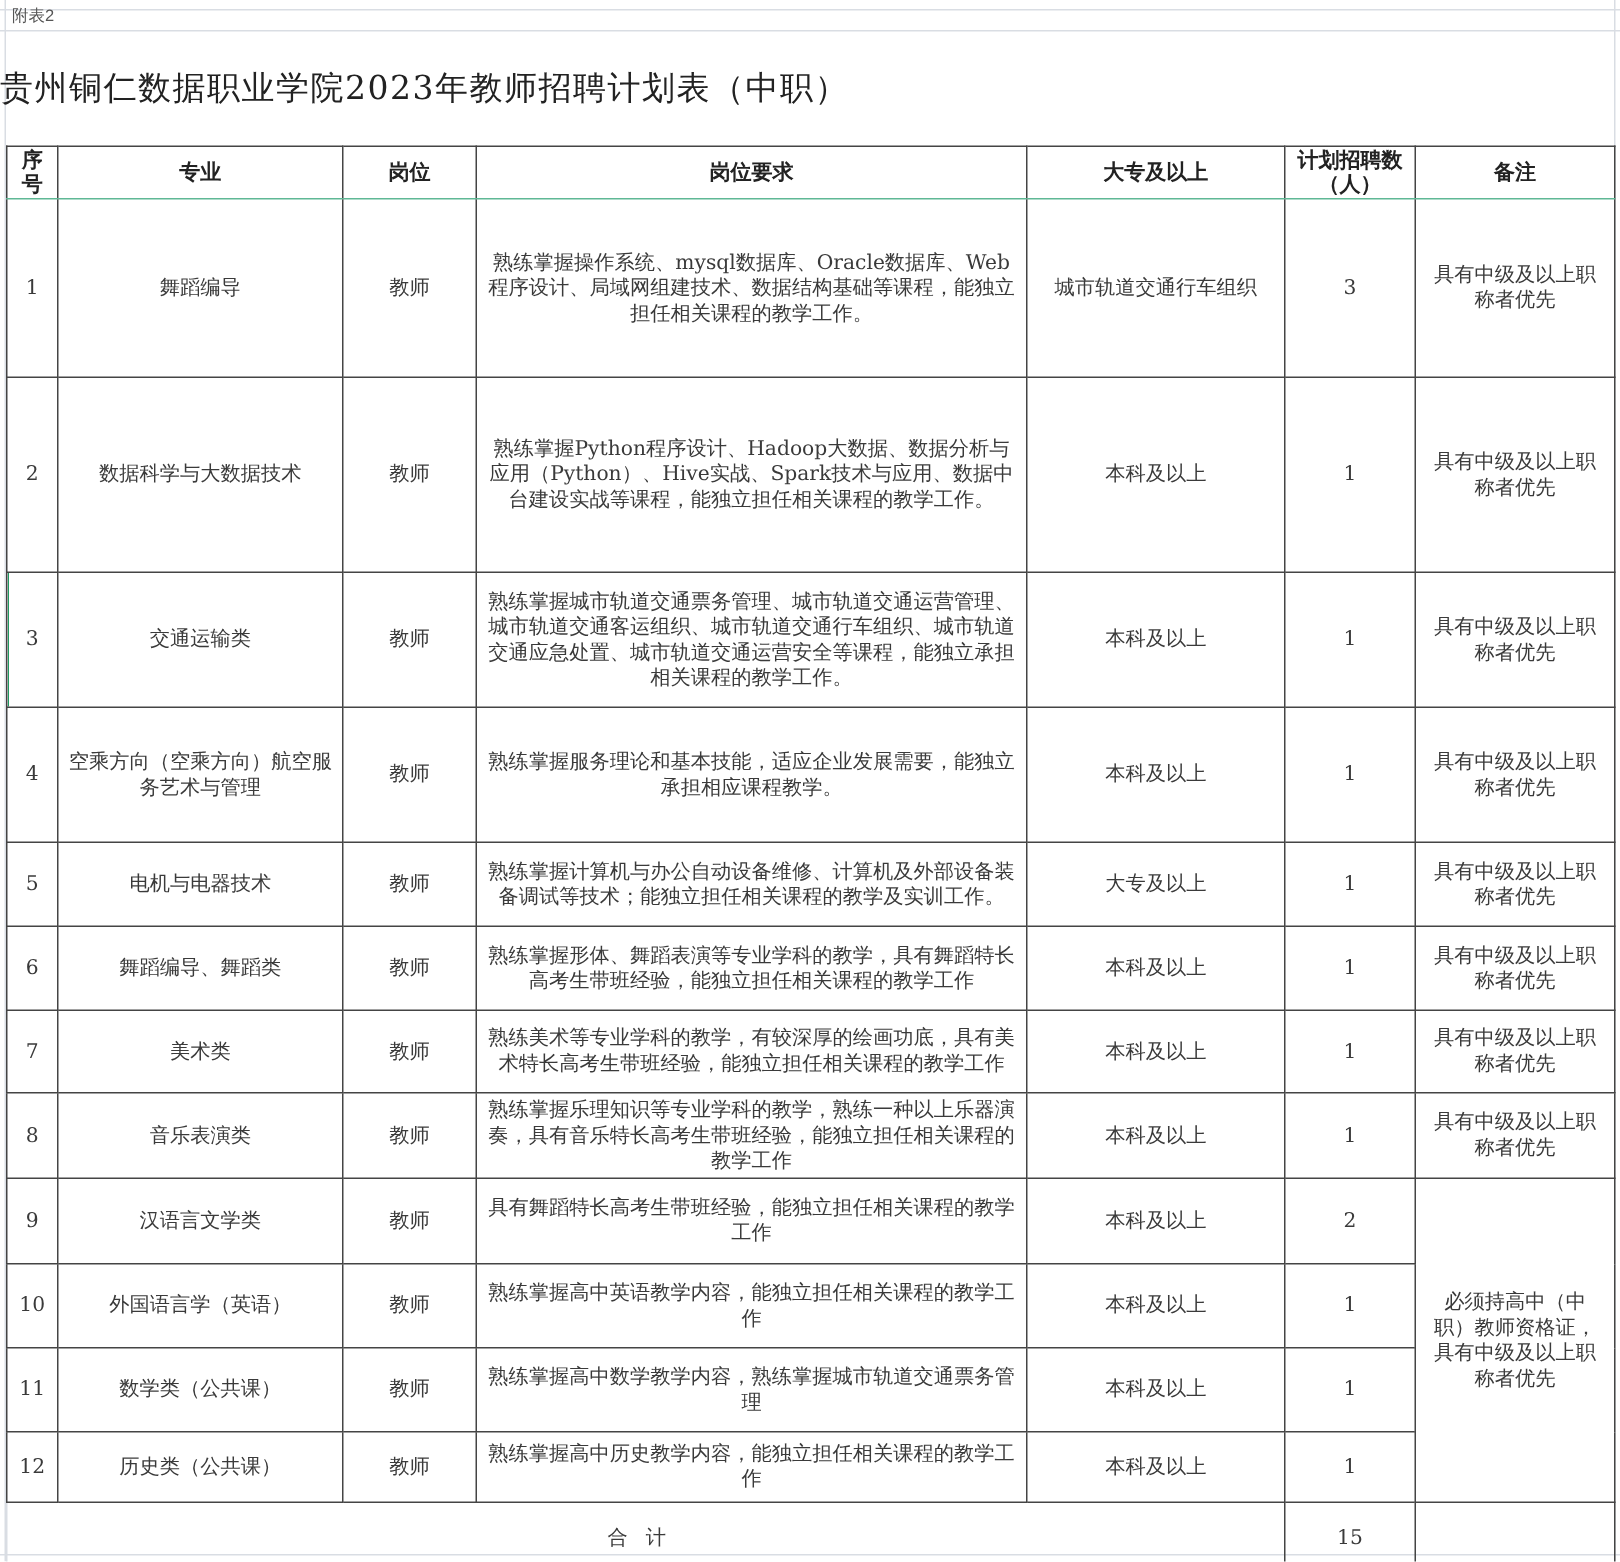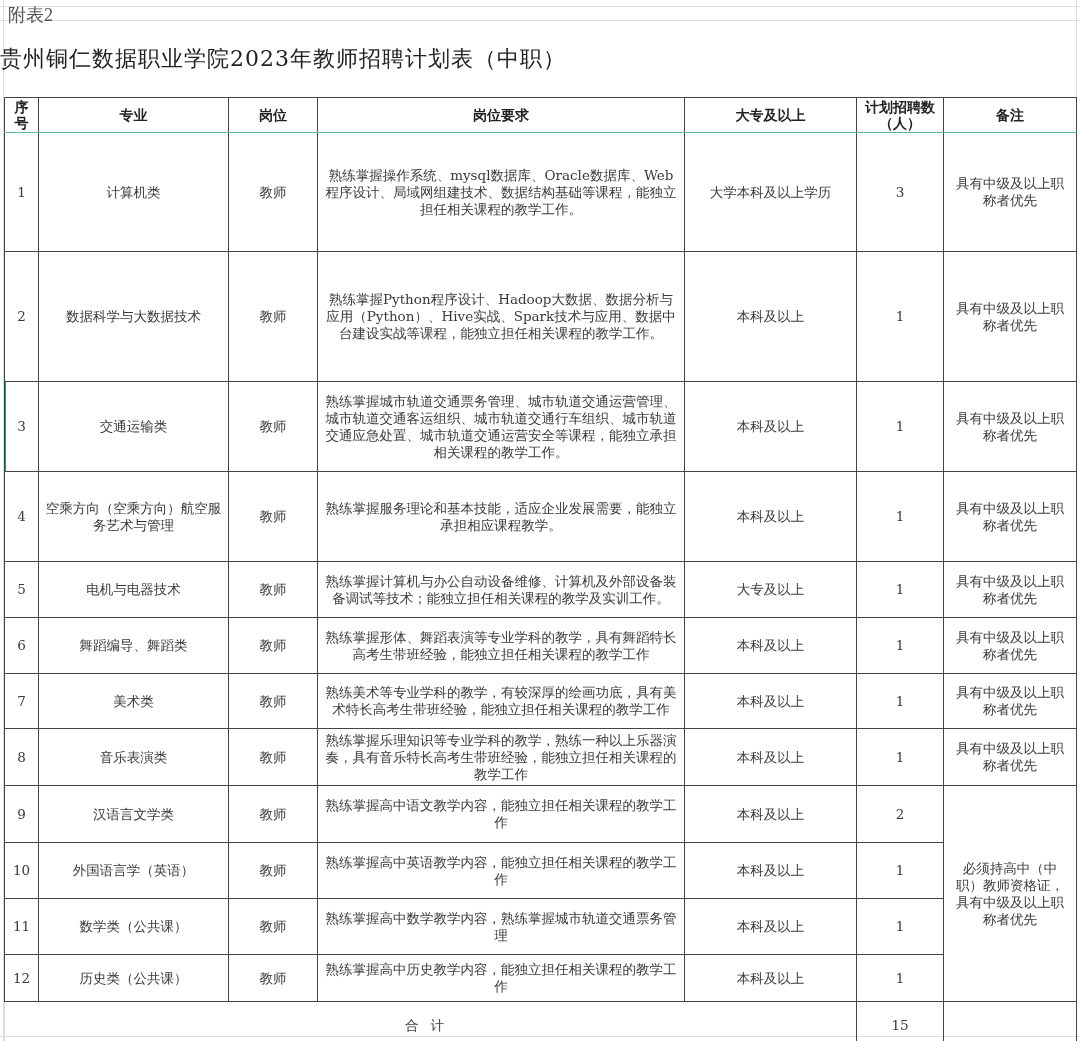--- a/index.html
+++ b/index.html
@@ -4,22 +4,22 @@
 <style>
   html, body { margin: 0; padding: 0; background: #ffffff; }
   body {
     width: 1080px; height: 1041px; position: relative; overflow: hidden;
     font-family: "DejaVu Serif", "Liberation Serif", serif;
     color: #333;
   }
   .gridline-v { position: absolute; top: 0; bottom: 0; width: 1px; background: #d9dde3; }
   .gridline-h { position: absolute; left: 0; right: 0; height: 1px; background: #d9dde3; }
   .note-label {
-    position: absolute; left: 8px; top: 3px; font-size: 18px; color: #555;
-    font-family: Liberation Serif, serif;
+    position: absolute; left: 8px; top: 3px; font-size: 11px; color: #555;
+    font-family: Liberation Sans, sans-serif;
   }
   .title {
     position: absolute; left: 0; right: 0; top: 44px; text-align: left;
     font-size: 22px; color: #222; letter-spacing: 1px;
   }
   table.plan {
     position: absolute; left: 4px; top: 97px;
     border-collapse: collapse; table-layout: fixed;
     width: 1072px;
   }
@@ -66,24 +66,24 @@
       <th>岗位</th>
       <th>岗位要求</th>
       <th>大专及以上</th>
       <th>计划招聘数（人）</th>
       <th>备注</th>
     </tr>
   </thead>
   <tbody>
     <tr style="height:119px">
       <td class="seq">1</td>
-      <td>计算机类</td>
+      <td>舞蹈编导</td>
       <td>教师</td>
       <td class="req">熟练掌握操作系统、mysql数据库、Oracle数据库、Web程序设计、局域网组建技术、数据结构基础等课程，能独立担任相关课程的教学工作。</td>
-      <td>大学本科及以上学历</td>
+      <td>城市轨道交通行车组织</td>
       <td>3</td>
       <td>具有中级及以上职称者优先</td>
     </tr>
     <tr style="height:130px">
       <td class="seq">2</td>
       <td>数据科学与大数据技术</td>
       <td>教师</td>
       <td class="req">熟练掌握Python程序设计、Hadoop大数据、数据分析与应用（Python）、Hive实战、Spark技术与应用、数据中台建设实战等课程，能独立担任相关课程的教学工作。</td>
       <td>本科及以上</td>
       <td>1</td>
@@ -140,21 +140,21 @@
       <td>教师</td>
       <td class="req">熟练掌握乐理知识等专业学科的教学，熟练一种以上乐器演奏，具有音乐特长高考生带班经验，能独立担任相关课程的教学工作</td>
       <td>本科及以上</td>
       <td>1</td>
       <td>具有中级及以上职称者优先</td>
     </tr>
     <tr style="height:57px">
       <td class="seq">9</td>
       <td>汉语言文学类</td>
       <td>教师</td>
-      <td class="req">熟练掌握高中语文教学内容，能独立担任相关课程的教学工作</td>
+      <td class="req">具有舞蹈特长高考生带班经验，能独立担任相关课程的教学工作</td>
       <td>本科及以上</td>
       <td>2</td>
       <td rowspan="4">必须持高中（中职）教师资格证，具有中级及以上职称者优先</td>
     </tr>
     <tr style="height:56px">
       <td class="seq">10</td>
       <td>外国语言学（英语）</td>
       <td>教师</td>
       <td class="req">熟练掌握高中英语教学内容，能独立担任相关课程的教学工作</td>
       <td>本科及以上</td>

